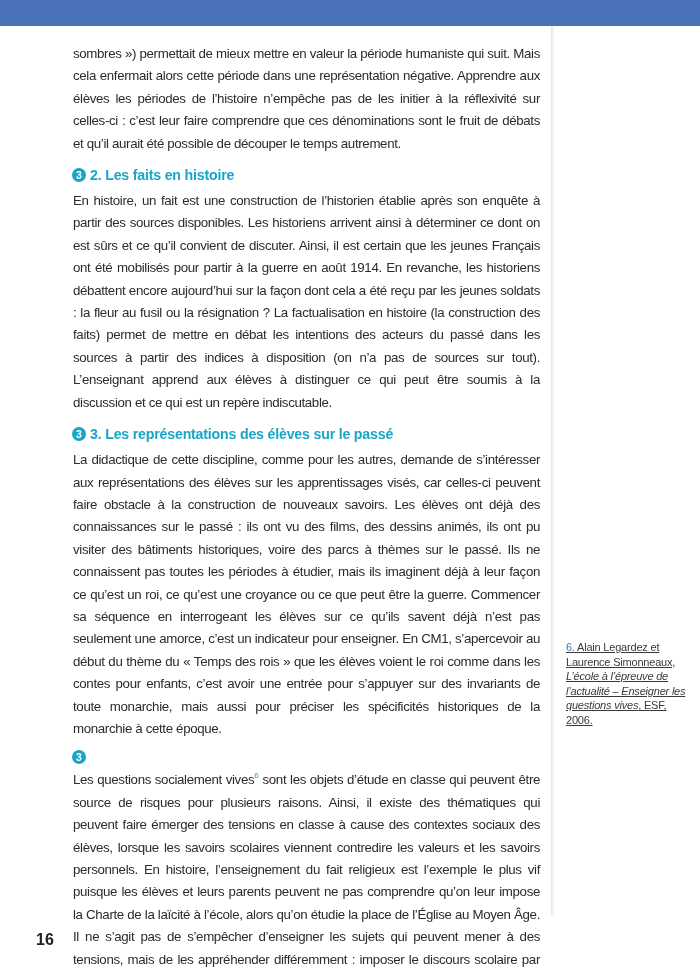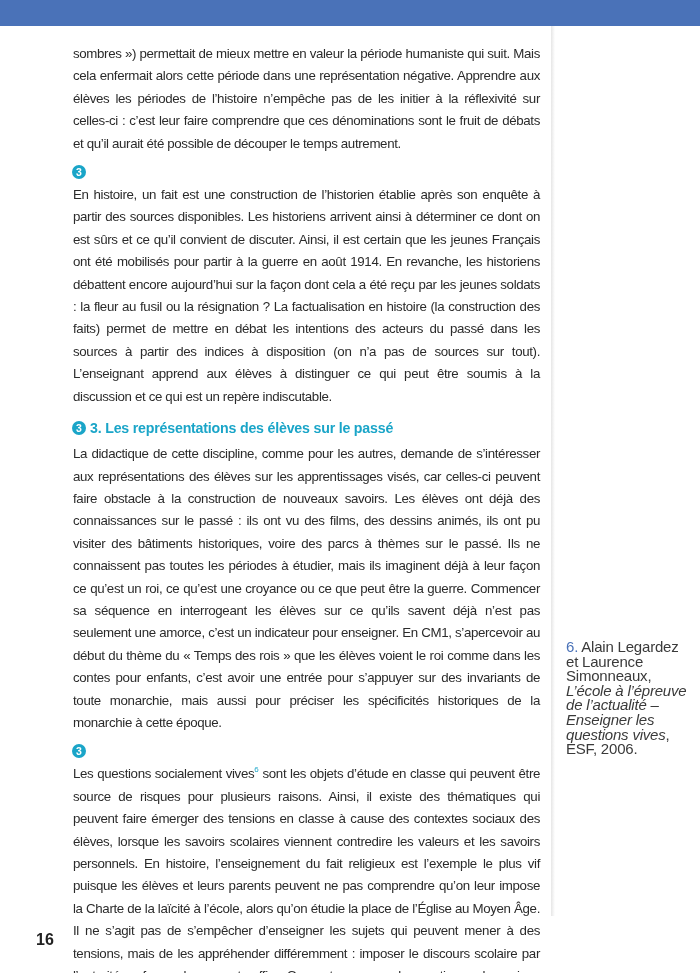--- a/index.html
+++ b/index.html
@@ -34,41 +34,43 @@
   }
   .badge {
     display: inline-flex; align-items: center; justify-content: center;
     width: 14px; height: 14px; border-radius: 50%;
     background: #1aa5c8; color: #ffffff; font-size: 10.5px; font-weight: bold;
     margin-right: 4px; line-height: 14px; letter-spacing: 0;
   }
   sup.fnref { color: #1aa5c8; font-size: 8px; line-height: 0; vertical-align: 6px; letter-spacing: 0; }
   .sidenote {
     position: absolute; left: 566px; top: 640px; width: 125px;
-    font-size: 15px; line-height: 14.6px; color: #3a3a3a;
+    font-size: 11px; line-height: 14.6px; color: #3a3a3a;
     letter-spacing: -0.2px;
+    text-decoration: underline;
   }
   .sidenote .num { color: #4a72b8; }
   .sidenote em { font-style: italic; }
   .pagenum {
     position: absolute; left: 36px; top: 931px;
     font-size: 16px; font-weight: bold; color: #222;
   }
 </style>
 </head>
 <body>
 
 <div class="topbar"></div>
 <div class="divider"></div>
 
 <div class="main">
   <p class="para">sombres ») permettait de mieux mettre en valeur la période humaniste qui suit. Mais cela enfermait alors cette période dans une représentation négative. Apprendre aux élèves les périodes de l’histoire n’empêche pas de les initier à la réflexivité sur celles-ci : c’est leur faire comprendre que ces dénominations sont le fruit de débats et qu’il aurait été possible de découper le temps autrement.</p>
 
   <div class="heading">
     <span class="badge">3</span>
+    <span>2. Les faits en histoire</span>
   </div>
   <p class="para">En histoire, un fait est une construction de l’historien établie après son enquête à partir des sources disponibles. Les historiens arrivent ainsi à déterminer ce dont on est sûrs et ce qu’il convient de discuter. Ainsi, il est certain que les jeunes Français ont été mobilisés pour partir à la guerre en août 1914. En revanche, les historiens débattent encore aujourd’hui sur la façon dont cela a été reçu par les jeunes soldats : la fleur au fusil ou la résignation ? La factualisation en histoire (la construction des faits) permet de mettre en débat les intentions des acteurs du passé dans les sources à partir des indices à disposition (on n’a pas de sources sur tout). L’enseignant apprend aux élèves à distinguer ce qui peut être soumis à la discussion et ce qui est un repère indiscutable.</p>
 
   <div class="heading">
     <span class="badge">3</span>
     <span>3. Les représentations des élèves sur le passé</span>
   </div>
   <p class="para">La didactique de cette discipline, comme pour les autres, demande de s’intéresser aux représentations des élèves sur les apprentissages visés, car celles-ci peuvent faire obstacle à la construction de nouveaux savoirs. Les élèves ont déjà des connaissances sur le passé : ils ont vu des films, des dessins animés, ils ont pu visiter des bâtiments historiques, voire des parcs à thèmes sur le passé. Ils ne connaissent pas toutes les périodes à étudier, mais ils imaginent déjà à leur façon ce qu’est un roi, ce qu’est une croyance ou ce que peut être la guerre. Commencer sa séquence en interrogeant les élèves sur ce qu’ils savent déjà n’est pas seulement une amorce, c’est un indicateur pour enseigner. En CM1, s’apercevoir au début du thème du « Temps des rois » que les élèves voient le roi comme dans les contes pour enfants, c’est avoir une entrée pour s’appuyer sur des invariants de toute monarchie, mais aussi pour préciser les spécificités historiques de la monarchie à cette époque.</p>
 
   <div class="heading">

